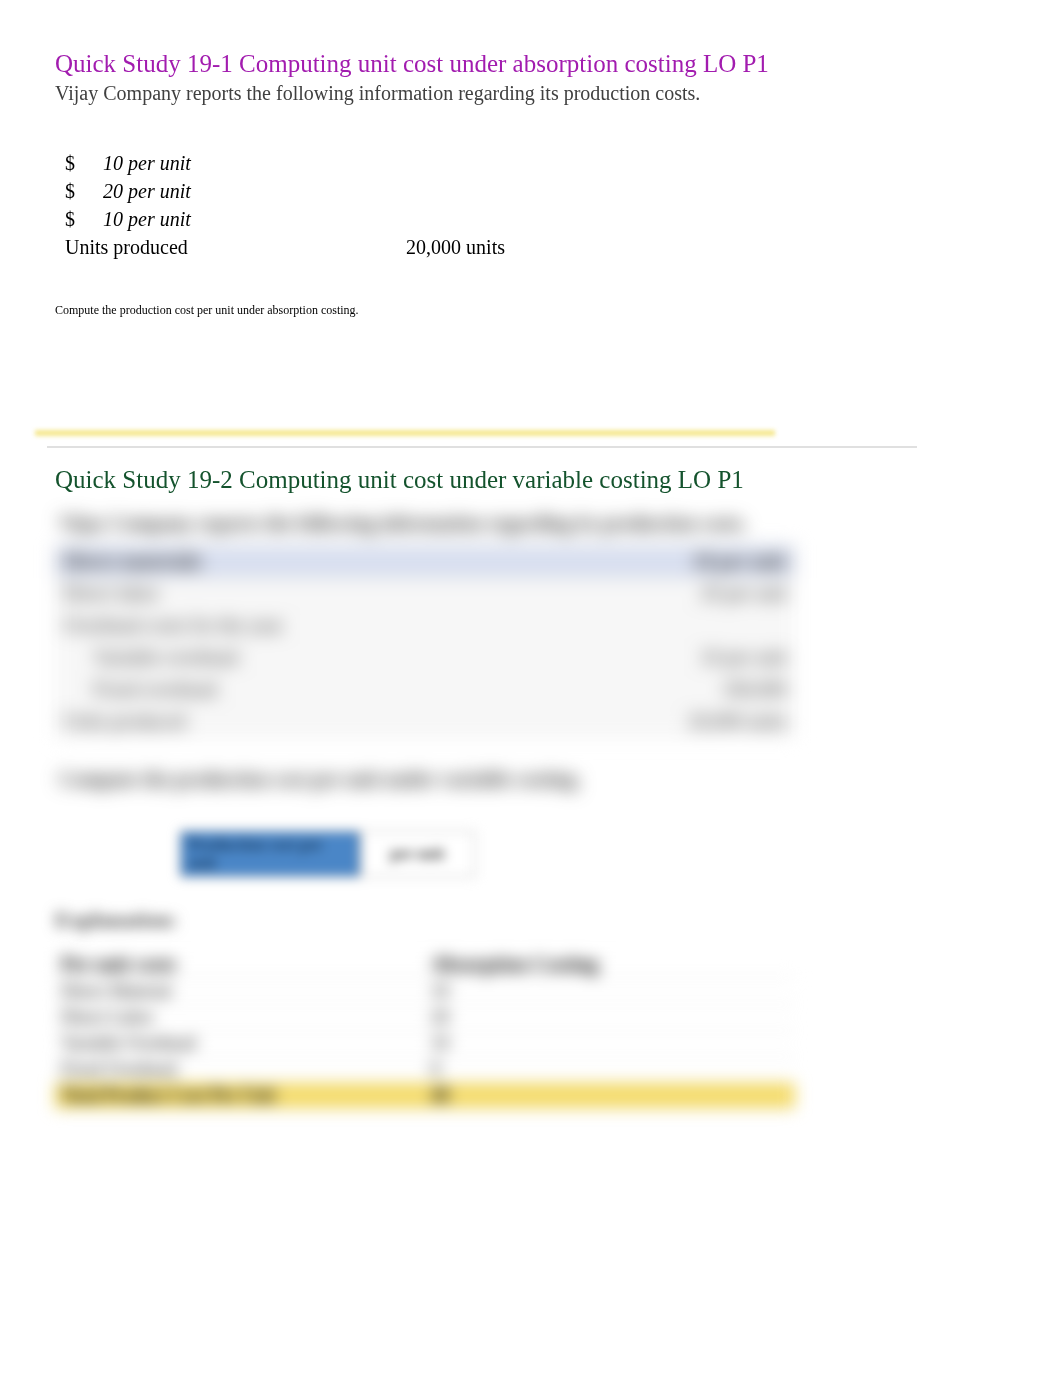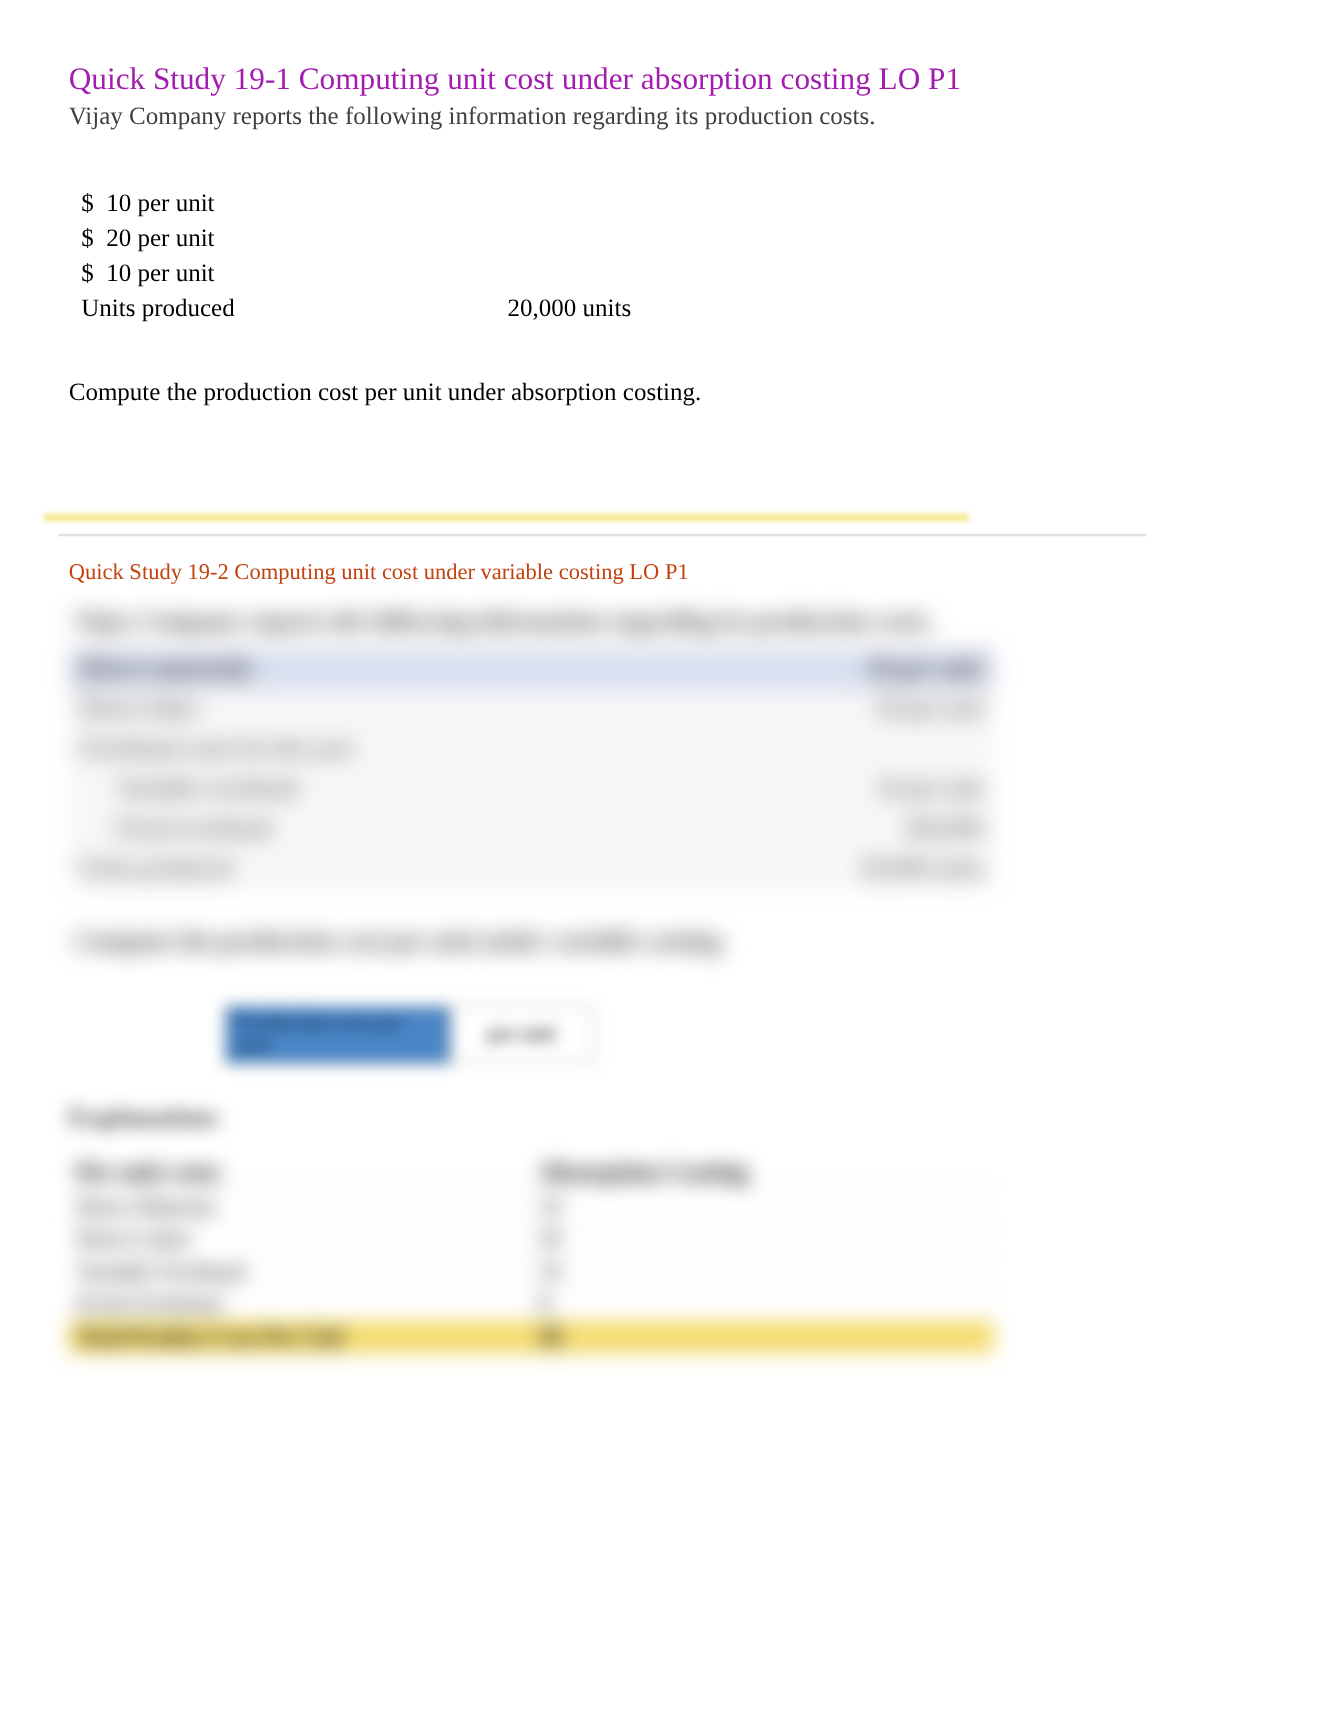--- a/index.html
+++ b/index.html
@@ -40,53 +40,54 @@
     }
     .cost-label.indent {
       padding-left: 24px;
     }
     .cost-currency {
       width: 20px;
       text-align: left;
     }
     .cost-value {
       width: 130px;
-      text-align: left;
+      text-align: center;
       padding-right: 6px;
+      font-style: italic;
     }
     .cost-value-center {
       width: 150px;
       text-align: right;
     }
     .question {
-      font-size: 20px;
-      margin-bottom: 85px;
+      font-size: 12px;
+      margin-bottom: 112px;
     }
     .divider-wrap {
       margin-bottom: 18px;
     }
     .yellow-bar {
       height: 6px;
       width: 740px;
       background: #f5e88f;
       margin-left: -20px;
       filter: blur(2px);
     }
     .gray-line {
       height: 2px;
       width: 870px;
       background: #e0e0e0;
       margin-top: 10px;
       margin-left: -8px;
     }
     .title2 {
-      font-size: 18px;
+      font-size: 25px;
       font-weight: normal;
       margin-bottom: 8px;
-      color: #c2410c;
+      color: #14532d;
     }
     .blurred-section {
       filter: blur(9px);
       user-select: none;
       pointer-events: none;
     }
     .blurred-block1 {
       width: 740px;
       margin-bottom: 30px;
     }

